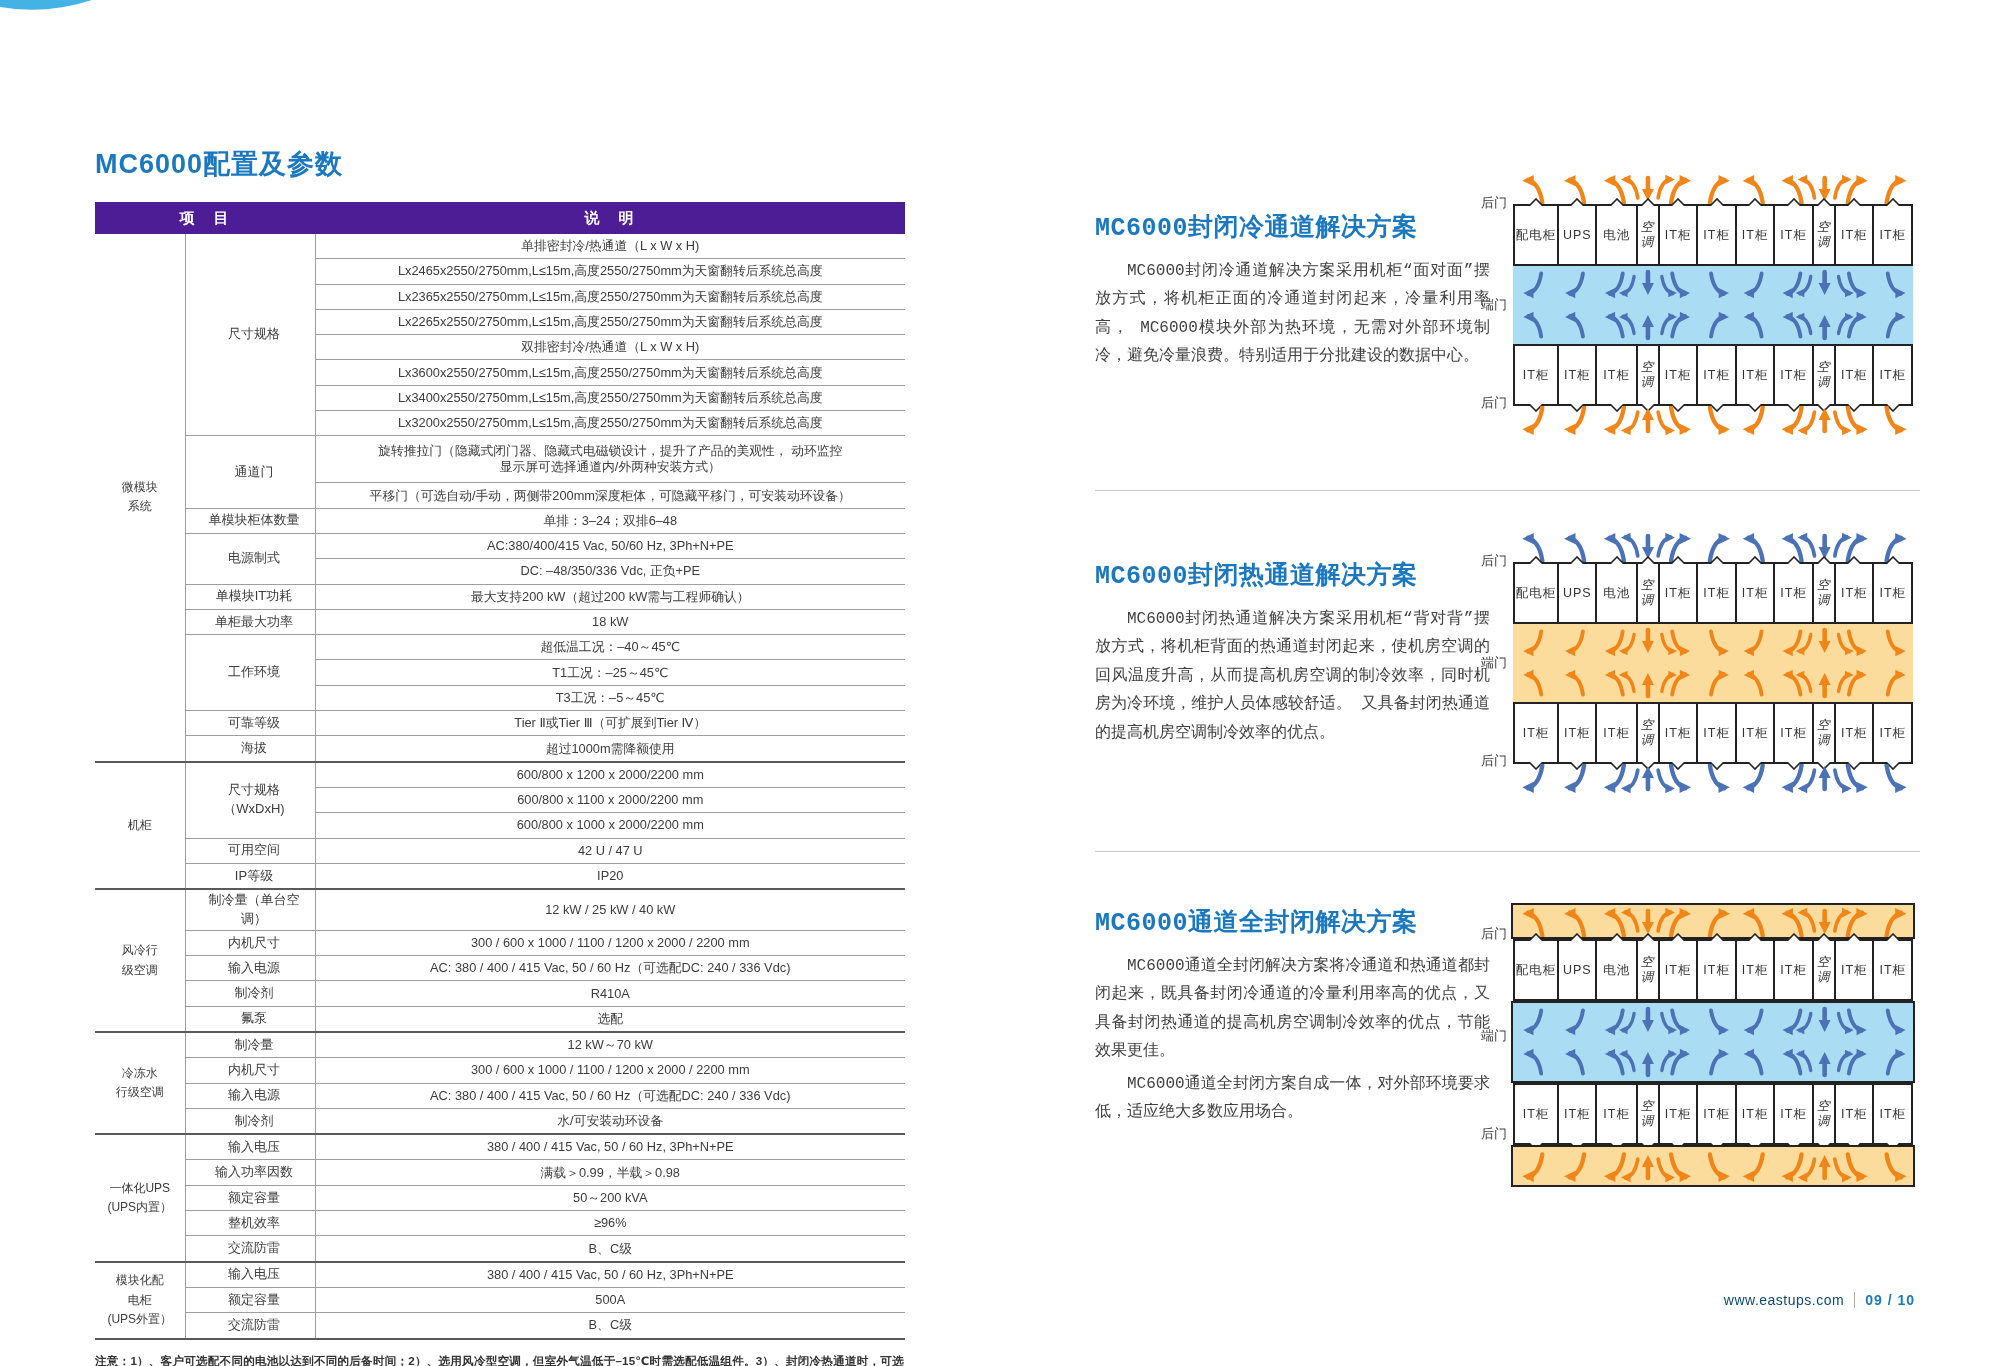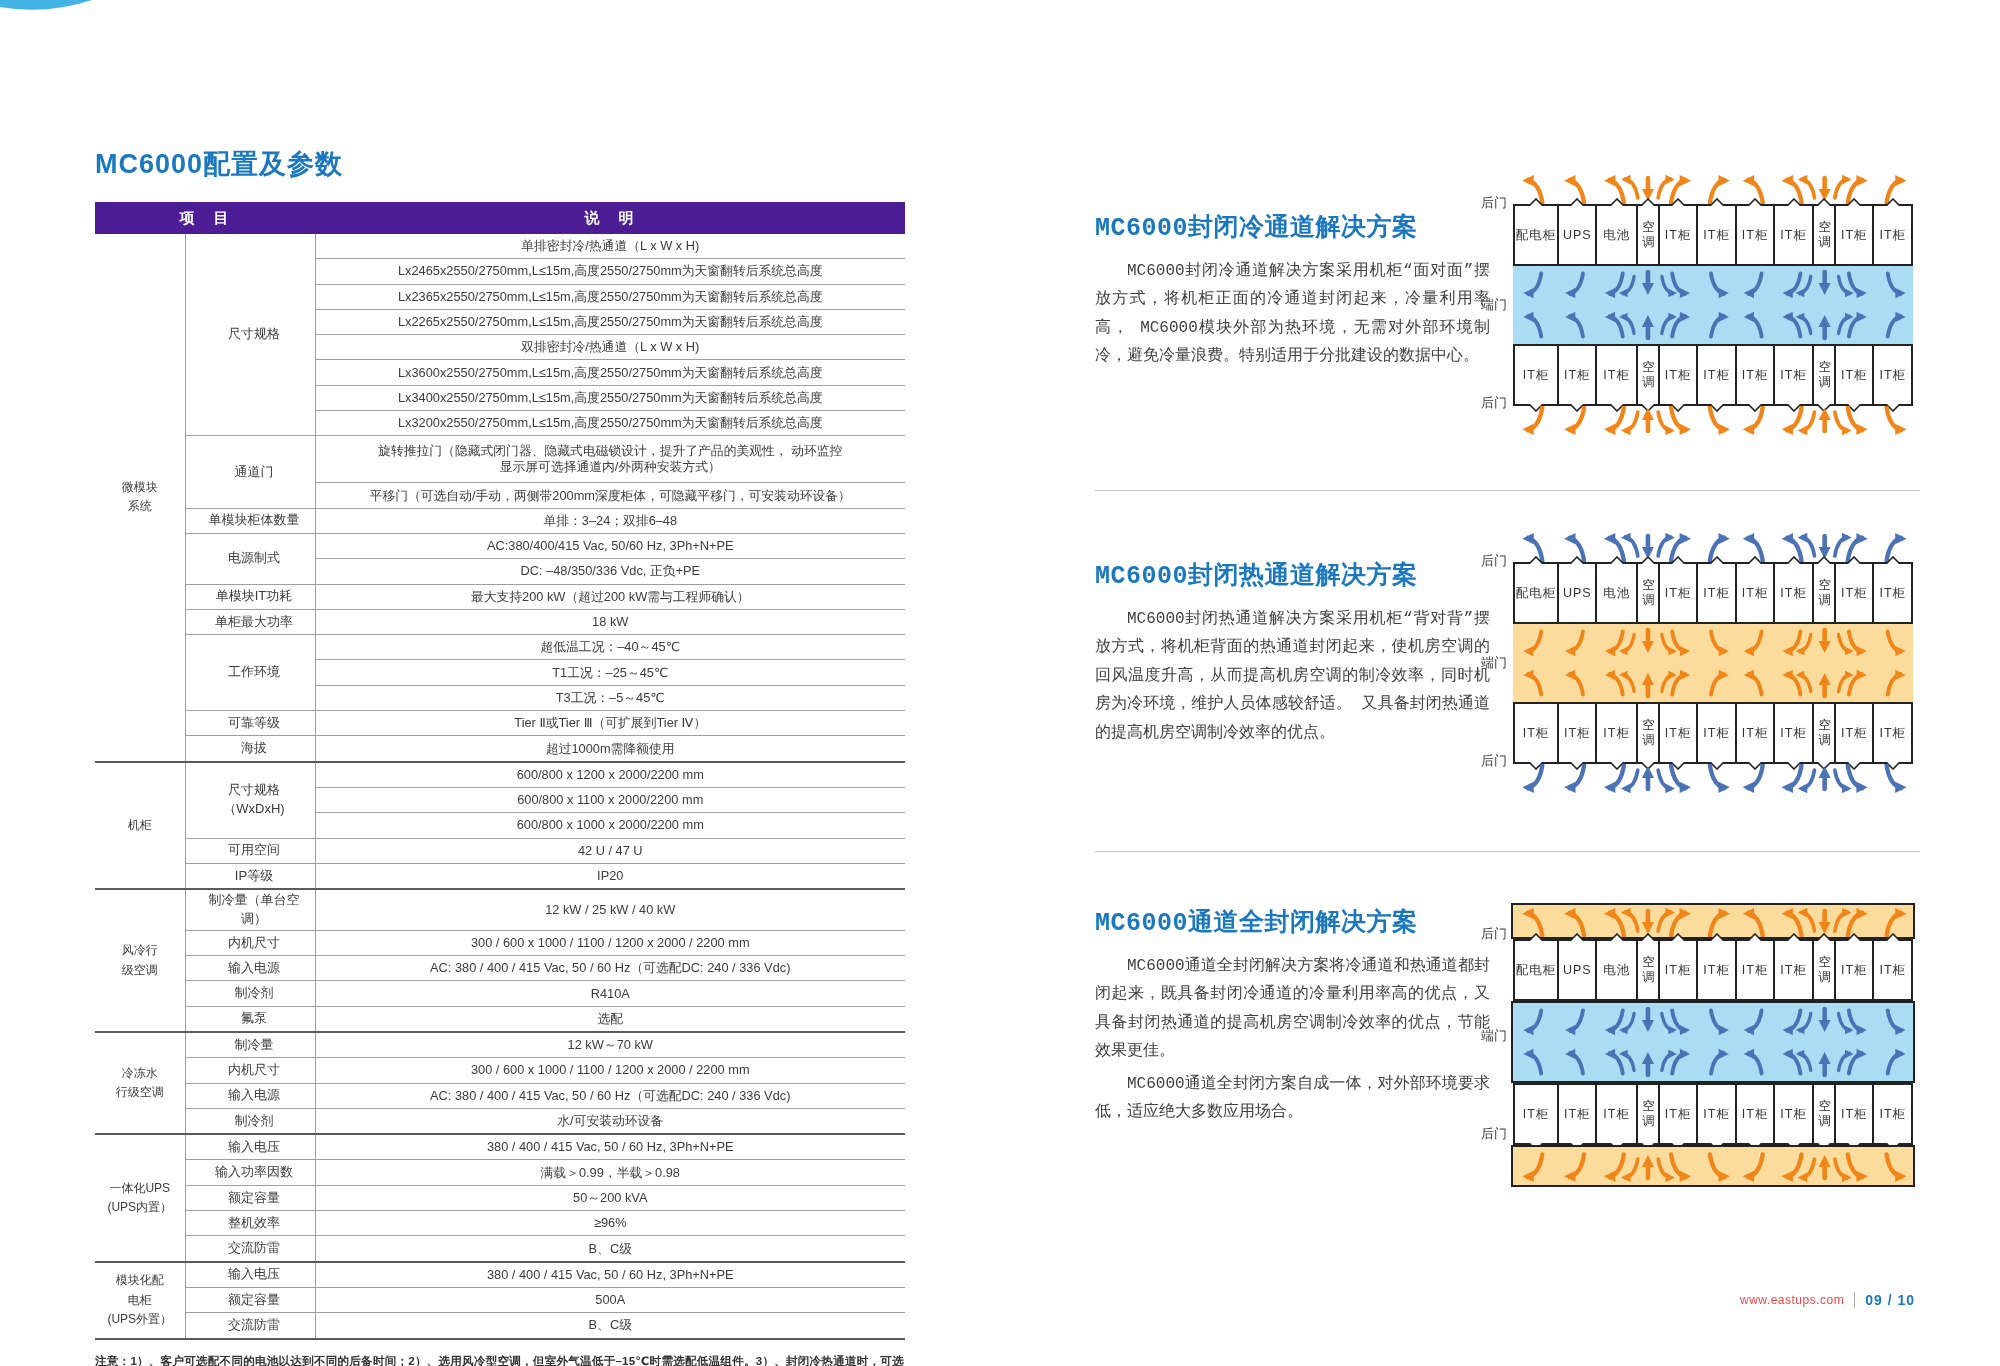--- a/index.html
+++ b/index.html
@@ -36,30 +36,30 @@
 
   
   .diagram{position:absolute;left:1513px;width:400px;}
   .strip{position:relative;height:32px;}
   .strip svg,.band svg{display:block;}
   .rack-row{display:flex;height:62px;position:relative;}
   .rack-cell{flex-grow:1;flex-basis:0;display:flex;align-items:center;justify-content:center;
       border:2px solid #222;margin-left:-2px;background:#fff;position:relative;
       font-size:12.5px;color:#333;letter-spacing:1px;}
   .rack-cell:first-child{margin-left:0;}
-  .rack-cell.ac span{display:inline-block;width:14px;word-break:break-all;line-height:1.2;letter-spacing:0;text-align:right;}
+  .rack-cell.ac span{display:inline-block;width:14px;word-break:break-all;line-height:1.2;letter-spacing:0;text-align:left;font-style:italic;}
   .tent{position:absolute;left:50%;transform:translateX(-50%);top:-8px;}
   .rack-row.down .tent{top:auto;bottom:-8px;transform:translateX(-50%) rotate(180deg);}
   .band{position:relative;}
   .band.framed{border:2px solid #222;margin:0 -2px;}
   .door{position:absolute;left:-50px;width:44px;text-align:right;font-size:13px;color:#3a3a3a;}
 
   
   .footer{position:absolute;top:1292px;right:85px;display:flex;align-items:center;gap:10px;}
-  .footer .site{font-size:12px;color:#ef4444;letter-spacing:0.5px;}
+  .footer .site{font-size:14px;color:#0c4a6e;letter-spacing:0.5px;}
   .footer .sep{width:1px;height:16px;background:#aaa;}
   .footer .pageno{font-size:14px;color:#1b78be;font-weight:600;letter-spacing:1px;}
 </style>
 </head>
 <body>
 
 <div class="page">
 
   <svg class="corner" width="92" height="16" viewBox="0 0 92 16">
     <path d="M0,0 L92,0 Q46,15 0,7 Z" fill="#2faae1" opacity="0.9"></path>

